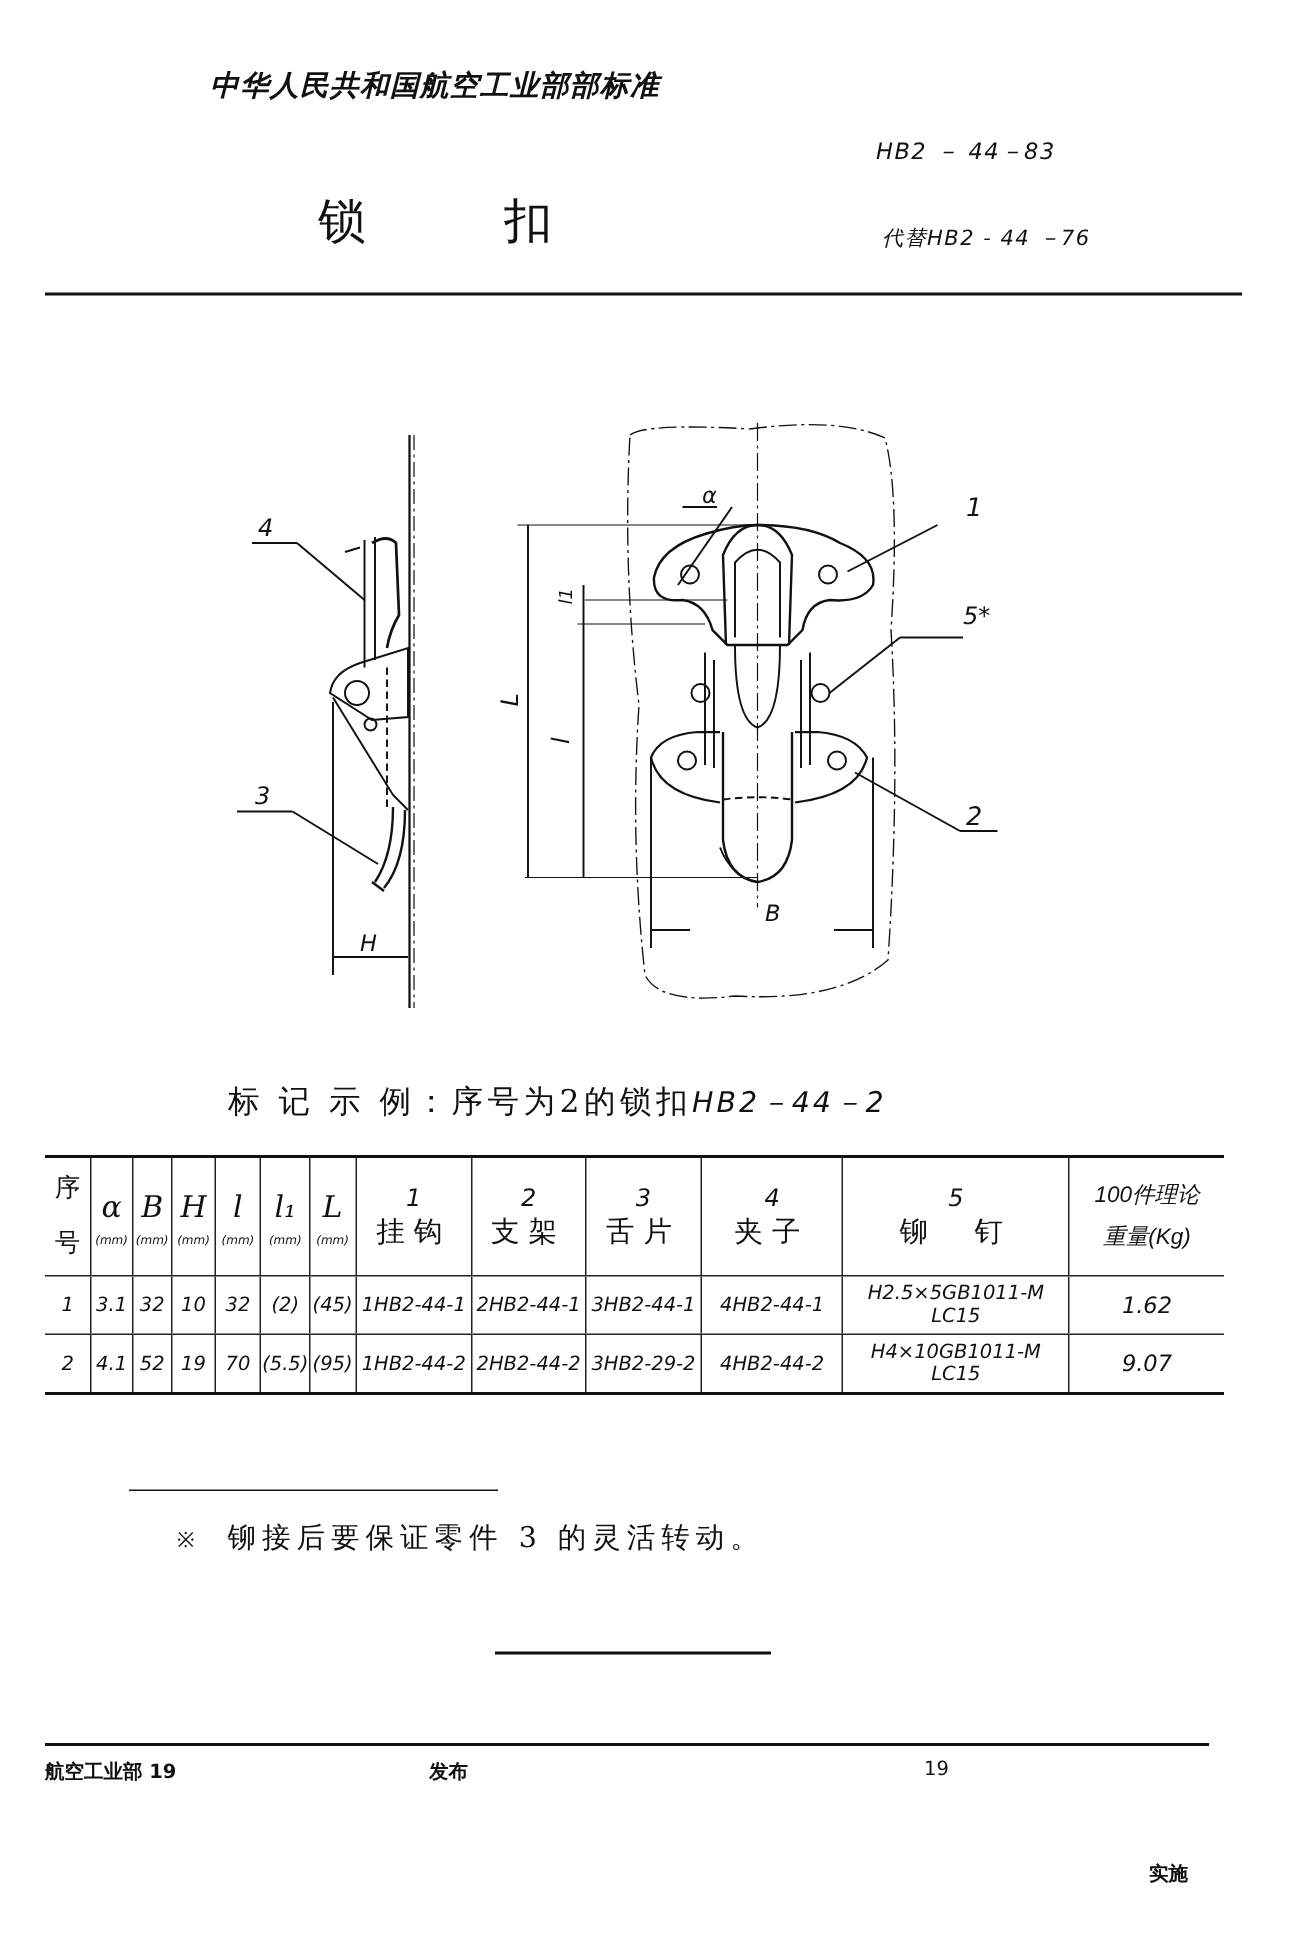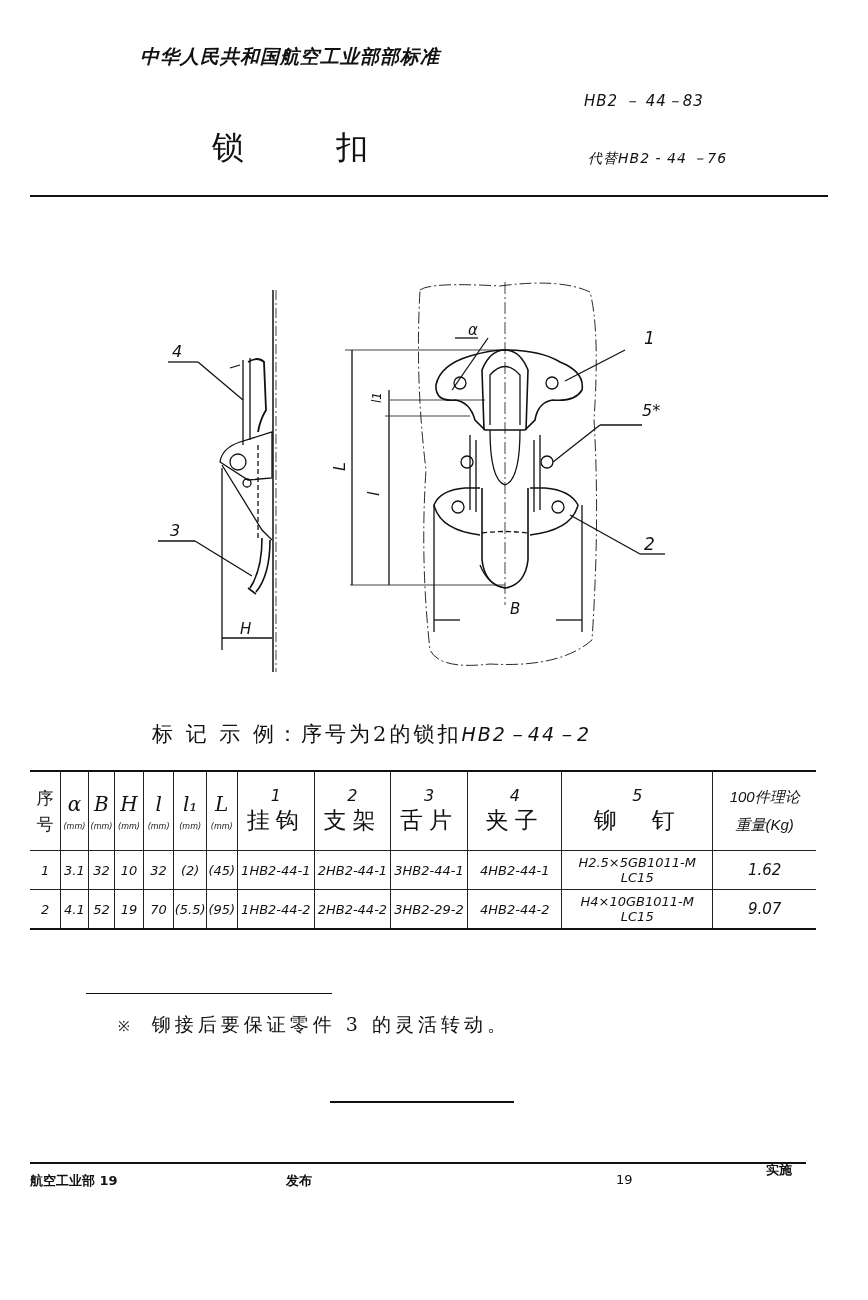--- a/index.html
+++ b/index.html
@@ -18,32 +18,32 @@
   table.spec { position: absolute; left: 30px; top: 770px; width: 786px; border-collapse: collapse; font-style: italic; }
   table.spec { border-top: 2px solid #111; border-bottom: 2px solid #111; }
   table.spec td, table.spec th { border-left: 1px solid #222; border-bottom: 1px solid #222; text-align: center; padding: 0; font-weight: normal; }
   table.spec tr > *:first-child { border-left: none; }
   table.spec thead th { height: 78px; vertical-align: middle; }
   table.spec tbody td { height: 38px; font-size: 13px; }
   .hcell { display: flex; flex-direction: column; align-items: center; justify-content: center; }
   .hsym { font-size: 20px; font-family: "DejaVu Serif", serif; }
   .hunit { font-size: 8px; margin-top: 6px; }
   .hnum { font-size: 16px; }
-  .hname { font-family: "DejaVu Serif", serif; font-size: 23px; font-style: normal; letter-spacing: 6px; margin-top: 0; }
-  .hseq { font-family: "DejaVu Serif", serif; font-size: 17px; font-style: normal; line-height: 26px; }
+  .hname { font-family: "DejaVu Serif", serif; font-size: 19px; font-style: normal; letter-spacing: 6px; margin-top: 0; }
+  .hseq { font-family: "DejaVu Serif", serif; font-size: 17px; font-style: normal; line-height: 37px; }
   .hweight { font-family: Liberation Sans, sans-serif; font-size: 15px; line-height: 28px; }
   .note-rule { left: 86px; top: 993px; width: 246px; border-top: 1px solid #111; }
   .note { left: 118px; top: 1012px; font-family: "DejaVu Serif", serif; font-size: 19px; letter-spacing: 4px; }
   .end-rule { left: 330px; top: 1101px; width: 184px; border-top: 2px solid #111; }
   .foot-rule { left: 30px; top: 1162px; width: 776px; border-top: 2px solid #111; }
   .foot { top: 1172px; font-size: 13px; font-weight: bold; }
   .foot.left { left: 30px; }
   .foot.mid { left: 286px; }
   .foot.mid2 { left: 616px; font-weight: normal; }
-  .foot.right { left: 766px; top: 1161px; }
+  .foot.right { left: 766px; top: 1240px; }
   svg text { font-family: "DejaVu Sans", sans-serif; font-style: italic; }
 </style>
 </head>
 <body>
 
 <div class="abs org">中华人民共和国航空工业部部标准</div>
 <div class="abs std-no">HB2 － 44－83</div>
 <div class="abs title">
   <span>锁</span><span class="gap"></span><span>扣</span>
 </div>

